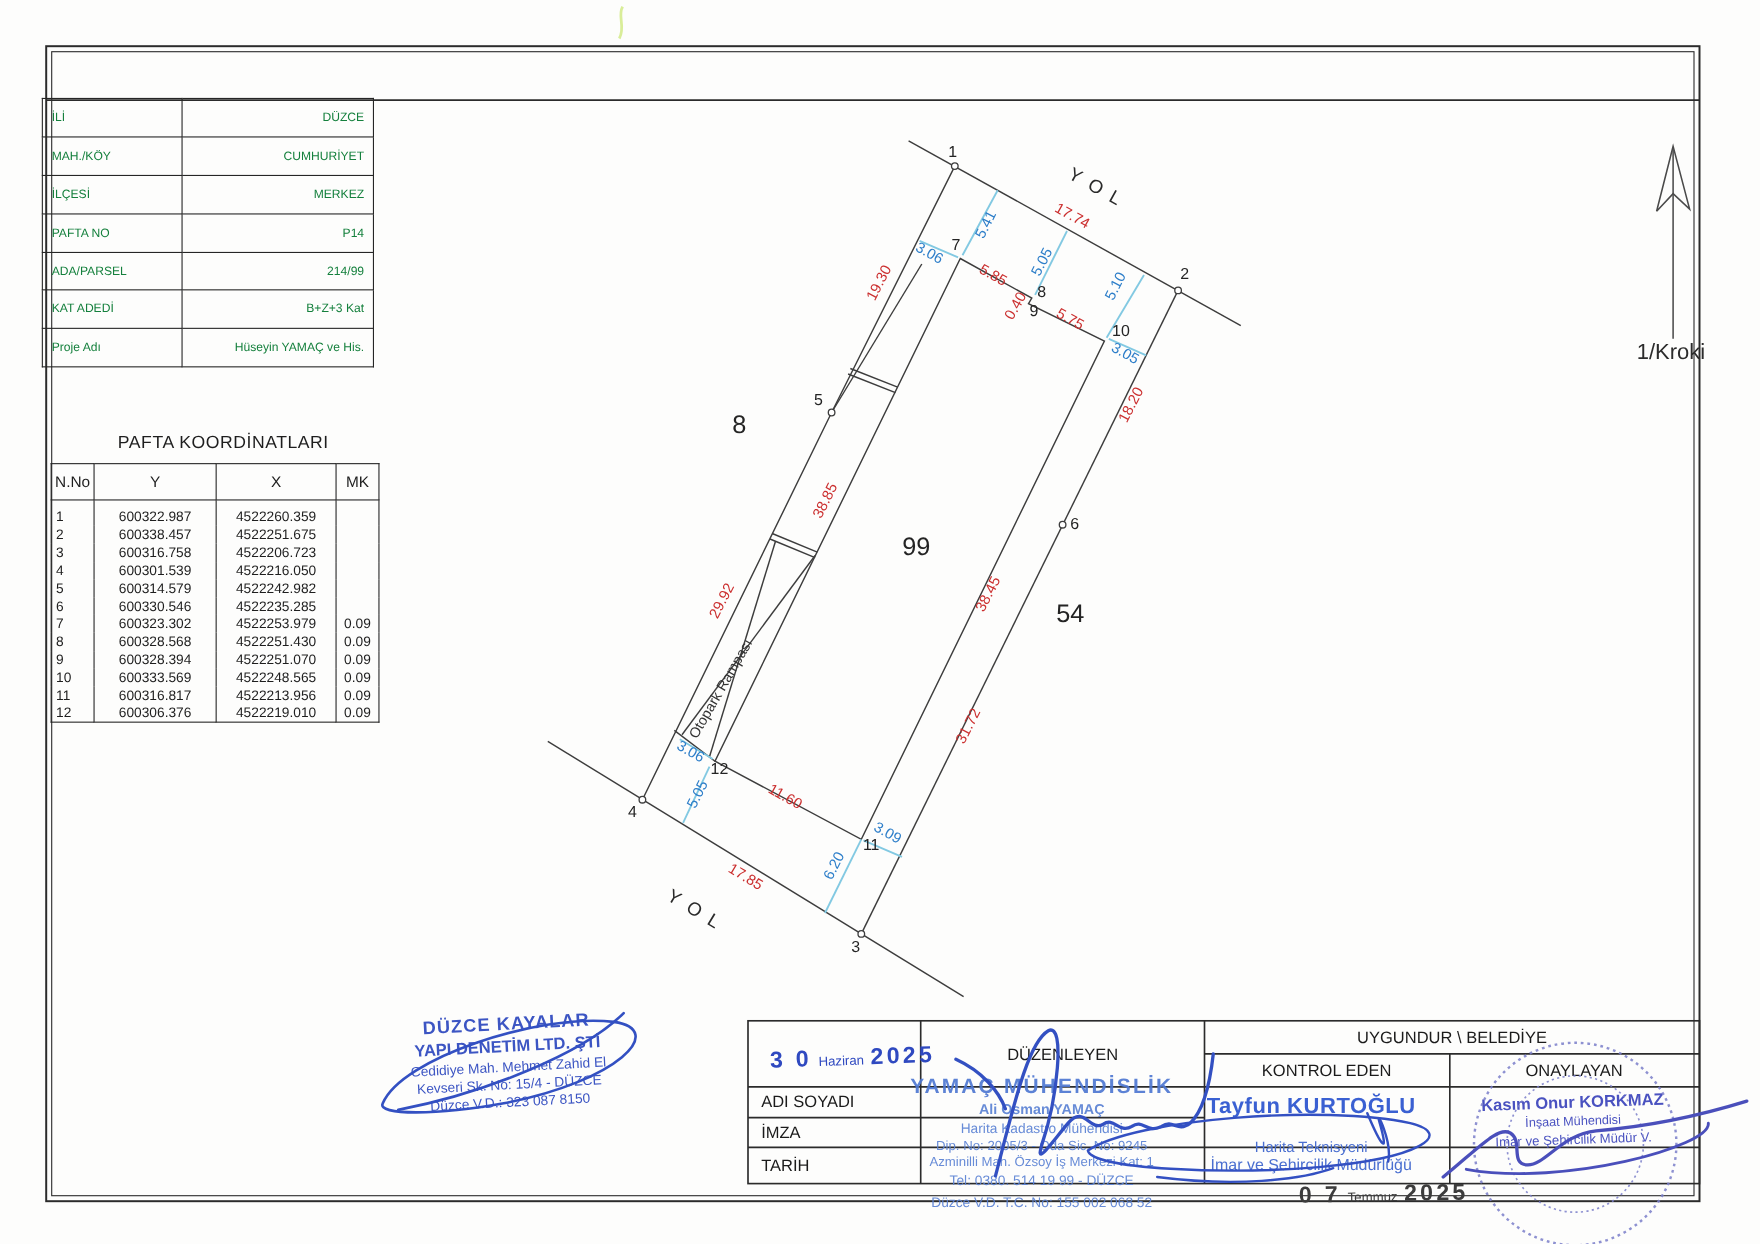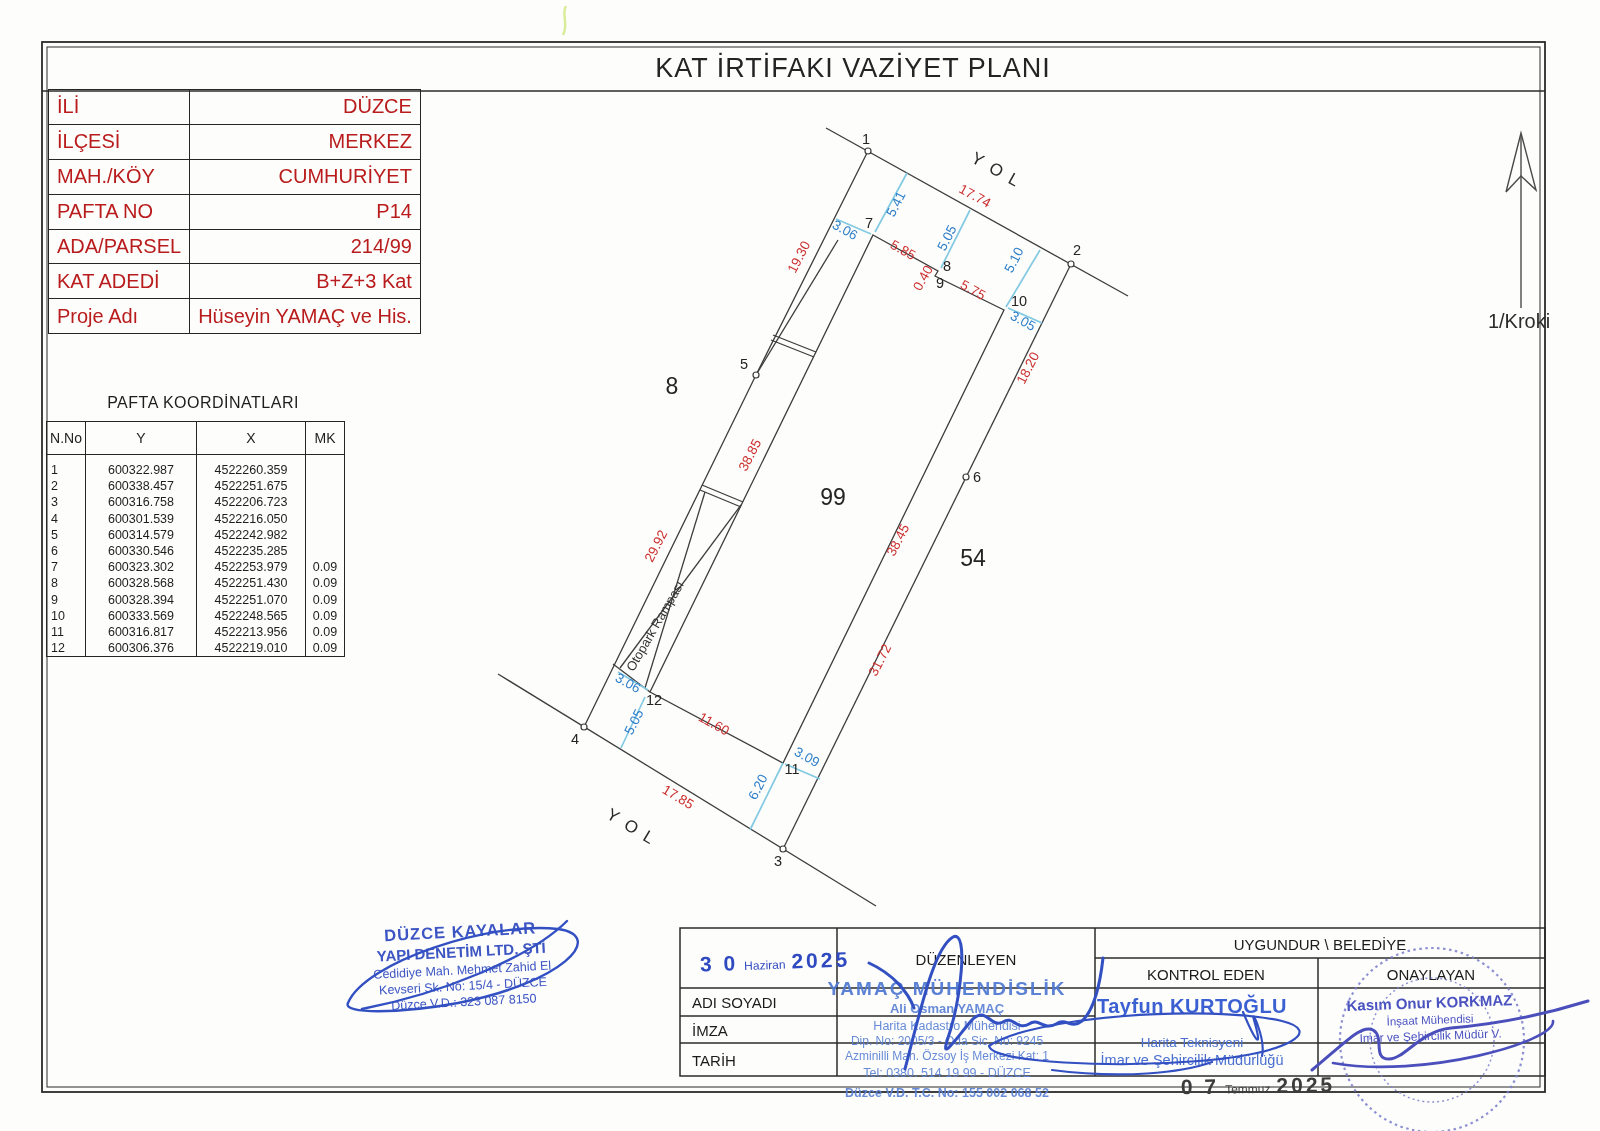--- a/index.html
+++ b/index.html
@@ -2,22 +2,22 @@
 <html><head>
 <meta charset="utf-8">
 <style>
   html,body{margin:0;padding:0;background:#e8e8e8;}
   .page{position:relative;width:1600px;height:1131px;background:#fdfdfc;
         font-family:"Liberation Sans",sans-serif;color:#222;overflow:hidden;margin:0 auto;}
   svg.layer{position:absolute;left:0;top:0;pointer-events:none;}
   .title{position:absolute;left:853px;top:68px;transform:translate(-50%,-50%);
          font-size:27px;letter-spacing:1px;color:#242424;white-space:nowrap;}
   
-  table.info{position:absolute;left:48px;top:89px;border-collapse:collapse;
-             font-size:20px;color:#b91c1c;}
+  table.info{position:absolute;left:38px;top:89px;border-collapse:collapse;
+             font-size:11px;color:#15803d;}
   table.info td{border:1.6px solid #262626;height:33.9px;padding:0 8px;white-space:nowrap;}
   table.info td.k{width:110px;}
   table.info td.v{width:157px;text-align:right;}
   
   .itrf-title{position:absolute;left:203px;top:403px;transform:translate(-50%,-50%);
               font-size:16px;letter-spacing:.5px;color:#1e1e1e;white-space:nowrap;}
   table.itrf{position:absolute;left:46px;top:421px;border-collapse:collapse;
              font-size:12.5px;color:#1e1e1e;table-layout:fixed;}
   table.itrf th{border:1.6px solid #262626;height:30px;font-weight:normal;font-size:14px;}
   table.itrf td{border-left:1.5px solid #262626;border-right:1.5px solid #262626;
@@ -42,21 +42,21 @@
   .kayalar{left:462px;top:966px;transform:translate(-50%,-50%) rotate(-3deg);
            color:#3c55c3;line-height:1.3;}
   .kayalar .s1{font-size:16.5px;font-weight:bold;letter-spacing:1px;}
   .kayalar .s2{font-size:15px;font-weight:bold;}
   .kayalar .s3{font-size:12.5px;}
   .yamac{left:947px;top:977px;transform:translateX(-50%);color:#5b82d4;line-height:1.28;opacity:.92;}
   .yamac .s1{font-size:19px;font-weight:bold;letter-spacing:2px;color:#4f78d2;}
   .yamac .s2{font-size:13px;font-weight:bold;}
   .yamac .s3{font-size:12.5px;}
   .yamac .s4{font-size:12px;}
-  .yamac .s5{font-size:12.5px;margin-top:4px;font-weight:bold;}
+  .yamac .s5{font-size:12.5px;margin-top:4px;}
   .kurtoglu{left:1192px;top:995px;transform:translateX(-50%);color:#4a6fd0;}
   .kurtoglu .s1{font-size:20px;font-weight:bold;color:#3a60d2;letter-spacing:.5px;}
   .kurtoglu .s2{font-size:13.5px;margin-top:17px;}
   .kurtoglu .s3{font-size:14.5px;margin-top:2px;}
   .korkmaz{left:1430px;top:994px;transform:translateX(-50%) rotate(-2deg);color:#4a52c0;}
   .korkmaz .s1{font-size:15px;font-weight:bold;}
   .korkmaz .s2{font-size:11.5px;margin-top:3px;}
   .korkmaz .s3{font-size:12px;margin-top:3px;}
   .date-stamp{position:absolute;transform:translate(-50%,-50%) rotate(-2deg);
               white-space:nowrap;display:flex;align-items:baseline;gap:6px;}
@@ -129,35 +129,34 @@
       <line x1="837" y1="928" x2="837" y2="1076"></line>
       <line x1="1095" y1="928" x2="1095" y2="1076"></line>
       <line x1="1318" y1="958" x2="1318" y2="1076"></line>
       <line x1="1095" y1="958" x2="1545" y2="958"></line>
       <line x1="680" y1="988" x2="1545" y2="988"></line>
       <line x1="680" y1="1016" x2="1095" y2="1016"></line>
       <line x1="680" y1="1043" x2="1545" y2="1043"></line>
     </g>
   </svg>
 
-  <div class="title">KAT İRTİFAKI VAZİYET PLANI</div>
 
   <table class="info">
     <tbody id="info-body">
         <tr>
           <td class="k">İLİ</td>
           <td class="v">DÜZCE</td>
         </tr>
         <tr>
+          <td class="k">MAH./KÖY</td>
+          <td class="v">CUMHURİYET</td>
+        </tr>
+        <tr>
           <td class="k">İLÇESİ</td>
           <td class="v">MERKEZ</td>
-        </tr>
-        <tr>
-          <td class="k">MAH./KÖY</td>
-          <td class="v">CUMHURİYET</td>
         </tr>
         <tr>
           <td class="k">PAFTA NO</td>
           <td class="v">P14</td>
         </tr>
         <tr>
           <td class="k">ADA/PARSEL</td>
           <td class="v">214/99</td>
         </tr>
         <tr>

